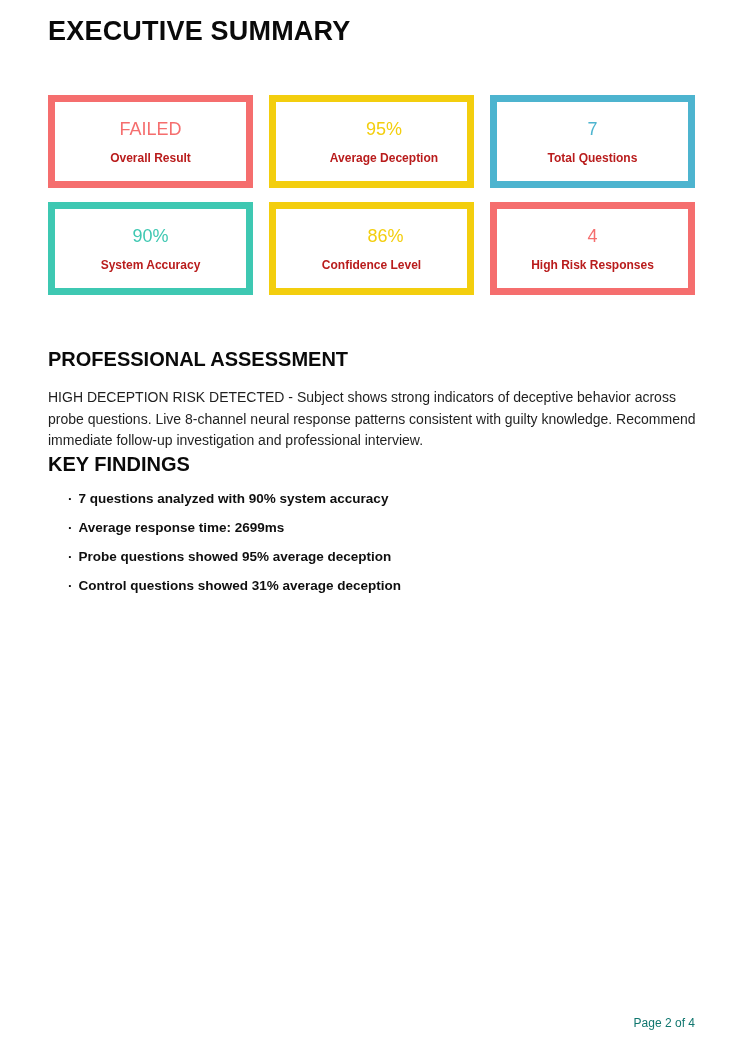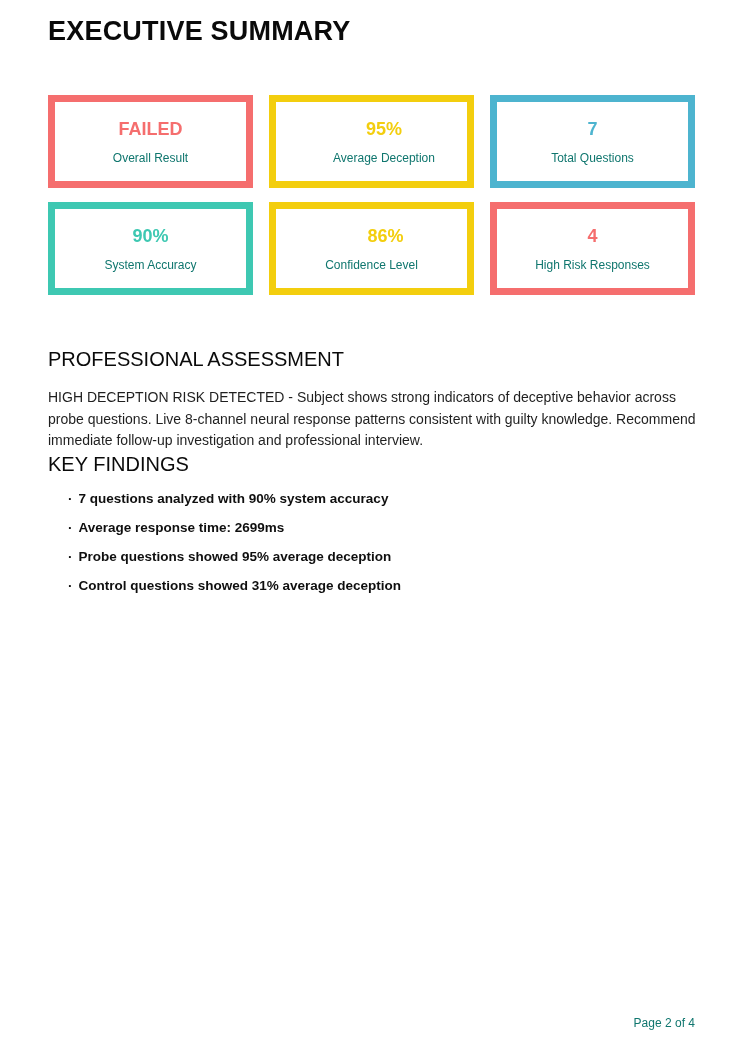--- a/index.html
+++ b/index.html
@@ -33,35 +33,35 @@
     height: 93px;
     border: 7px solid #999;
     background: #ffffff;
     display: flex;
     flex-direction: column;
     align-items: center;
     justify-content: center;
   }
   .stat-value {
     font-size: 18px;
-    font-weight: 700;
+    font-weight: 400;
     line-height: 21px;
   }
   .stat-label {
     margin-top: 11px;
     font-size: 12px;
-    font-weight: 400;
-    color: #0f766e;
+    font-weight: 700;
+    color: #b91c1c;
     line-height: 14px;
   }
 
   h2.section-heading {
     font-size: 20px;
     line-height: 24px;
-    font-weight: 400;
+    font-weight: 700;
     color: #0a0a0a;
     margin: 0;
   }
   h2.pa-heading { margin-top: 52px; }
   h2.kf-heading { }
 
   p.assessment-body {
     margin: 16px 0 0 0;
     font-size: 14px;
     line-height: 21.5px;

